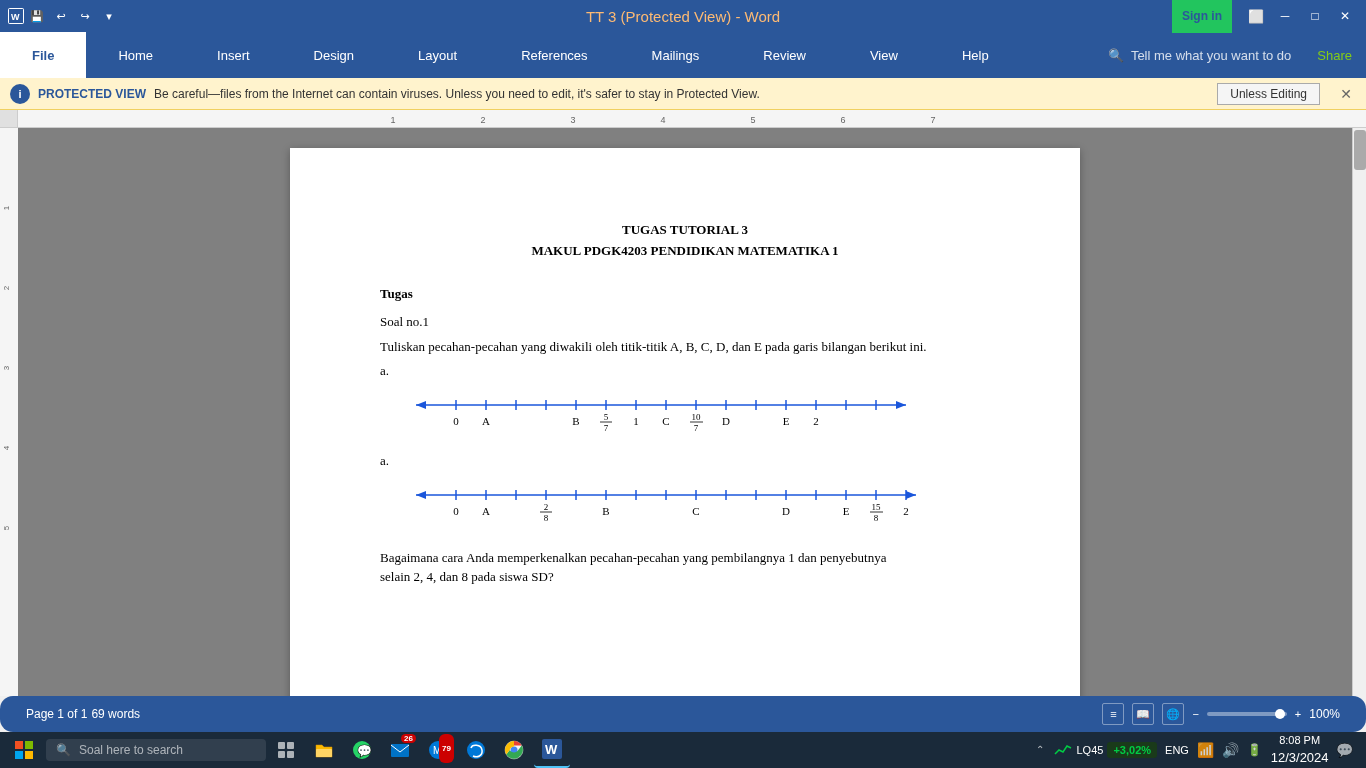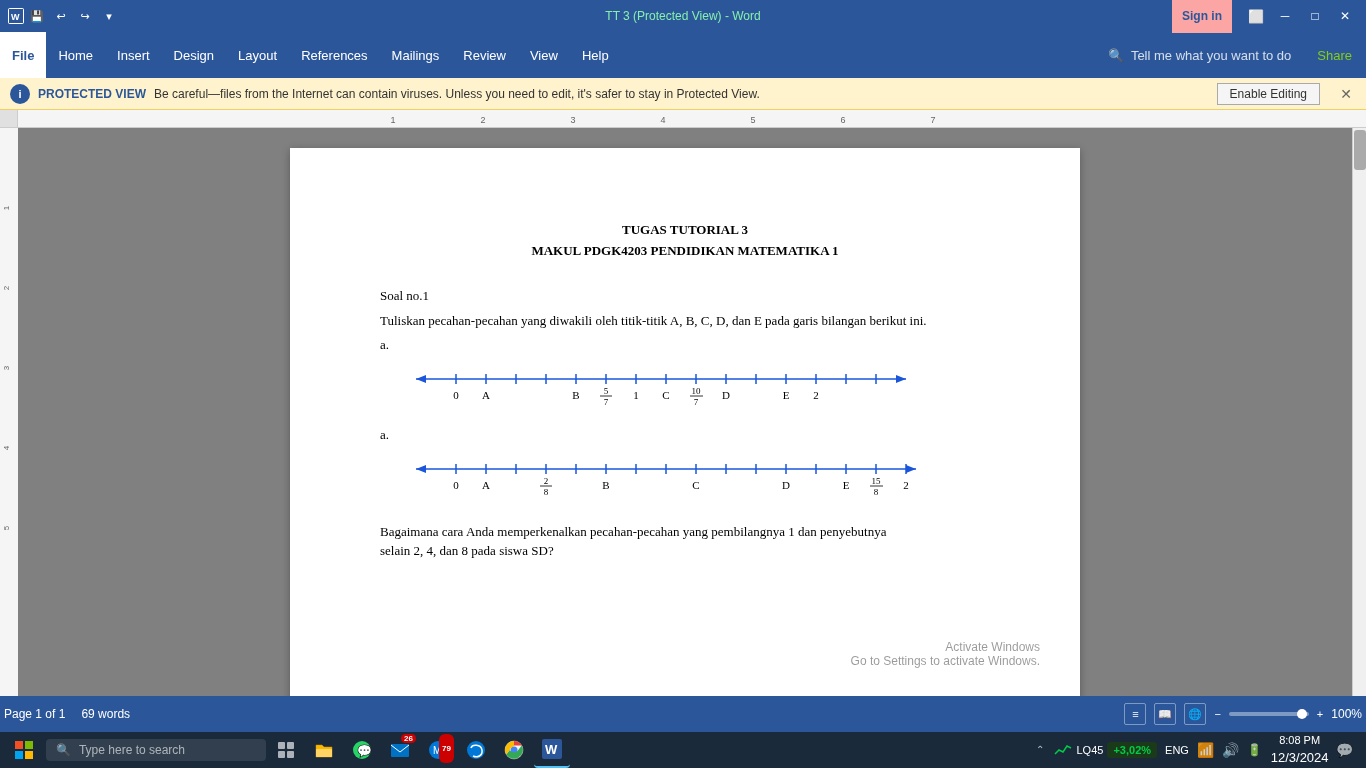--- a/index.html
+++ b/index.html
@@ -9,45 +9,45 @@
     .title-bar {
       height: 32px;
       background: #2b579a;
       display: flex;
       align-items: center;
       justify-content: space-between;
       padding: 0 8px;
       color: white;
     }
     .title-bar-left { display: flex; align-items: center; gap: 6px; }
-    .title-bar-center { position: absolute; left: 50%; transform: translateX(-50%); font-size: 12px; color: #86efac; }
+    .title-bar-center { position: absolute; left: 50%; transform: translateX(-50%); font-size: 15px; color: #fdba74; }
     .title-bar-right { display: flex; align-items: center; gap: 4px; margin-left: auto; }
     .title-icon { width: 16px; height: 16px; background: #fff; border-radius: 2px; display: flex; align-items: center; justify-content: center; }
     .title-btn { width: 26px; height: 20px; display: flex; align-items: center; justify-content: center; font-size: 12px; cursor: pointer; color: white; }
     .quick-access { display: flex; gap: 2px; align-items: center; }
     .qa-btn { width: 22px; height: 22px; display: flex; align-items: center; justify-content: center; font-size: 11px; color: white; cursor: pointer; }
     .sign-in-btn {
-      background: #fca5a5;
+      background: #22c55e;
       color: #2b579a;
       border: none;
       padding: 10px 10px;
       font-size: 12px;
       cursor: pointer;
       font-weight: 600;
     }
 
     
     .ribbon {
       height: 46px;
       background: #2b579a;
       display: flex;
       align-items: stretch;
     }
     .ribbon-tab {
-      padding: 0 12px;
+      padding: 0 32px;
       display: flex;
       align-items: center;
       font-size: 13px;
       color: white;
       cursor: pointer;
       white-space: nowrap;
     }
     .ribbon-tab.active { background: white; color: #2b579a; font-weight: 600; }
     .ribbon-search {
       margin-left: auto;
@@ -193,24 +193,25 @@
     .number-line-svg {
       display: block;
     }
 
     
     .status-bar {
       height: 36px;
       background: #2b579a;
       display: flex;
       align-items: center;
-      padding: 0 4px;
+      padding: 0 26px;
       color: white;
       font-size: 12px;
-      gap: 16px;
+      gap: 4px;
+      border-radius: 13px;
     }
     .status-right {
       margin-left: auto;
       display: flex;
       align-items: center;
       gap: 8px;
     }
     .view-btn {
       width: 22px; height: 22px;
       display: flex; align-items: center; justify-content: center;
@@ -337,21 +338,21 @@
     <span>🔍</span>
     <span>Tell me what you want to do</span>
   </div>
   <div class="ribbon-share">Share</div>
 </div>
 
 <div class="protected-bar">
   <div class="protected-icon">i</div>
   <span class="protected-label">PROTECTED VIEW</span>
   <span>Be careful—files from the Internet can contain viruses. Unless you need to edit, it's safer to stay in Protected View.</span>
-  <button class="enable-editing-btn">Enable Editing</button>
+  <button class="enable-editing-btn">Unless Editing</button>
   <div class="protected-close">✕</div>
 </div>
 
 <div class="ruler">
   <div class="ruler-corner"></div>
   <div class="ruler-h">
     <svg width="100%" height="18">
       <rect width="100%" height="18" fill="#f5f5f5"></rect>
 
       <g stroke="#999" stroke-width="0.5">
@@ -382,20 +383,21 @@
   </div>
 
   <div class="document-area">
     <div class="page">
 
       <div class="doc-title">
         <div>TUGAS TUTORIAL 3</div>
         <div>MAKUL PDGK4203 PENDIDIKAN MATEMATIKA 1</div>
       </div>
 
+      <div class="doc-section-title">Tugas</div>
 
       <div class="doc-text">Soal no.1</div>
       <div class="doc-text">Tuliskan pecahan-pecahan yang diwakili oleh titik-titik A, B, C, D, dan E pada garis bilangan berikut ini.</div>
 
       <div class="doc-label">a.</div>
 
       <div class="number-line-container">
         <svg class="number-line-svg" width="530" height="50">
 
           <line x1="20" y1="18" x2="510" y2="18" stroke="#1a56db" stroke-width="1.5"></line>
@@ -480,24 +482,20 @@
 
           <text x="480" y="33" font-size="9" font-family="Times New Roman" text-anchor="middle" fill="black">15</text>
           <line x1="474" y1="35" x2="487" y2="35" stroke="black" stroke-width="0.8"></line>
           <text x="480" y="44" font-size="9" font-family="Times New Roman" text-anchor="middle" fill="black">8</text>
           <text x="510" y="38" font-size="11" font-family="Times New Roman" text-anchor="middle" fill="black">2</text>
         </svg>
       </div>
 
       <div class="doc-text">Bagaimana cara Anda memperkenalkan pecahan-pecahan yang pembilangnya 1 dan penyebutnya<br>selain 2, 4, dan 8 pada siswa SD?</div>
 
-      <div class="activate-watermark">
-        <div>Activate Windows</div>
-        <div>Go to Settings to activate Windows.</div>
-      </div>
     </div>
   </div>
 
   <div class="scrollbar-v">
     <div style="width:12px;height:40px;background:#aaa;border-radius:3px;margin:2px auto;"></div>
   </div>
 </div>
 
 <div class="status-bar">
   <span>Page 1 of 1</span>
@@ -520,21 +518,21 @@
     <svg width="18" height="18" viewBox="0 0 18 18">
       <rect x="0" y="0" width="8" height="8" fill="#f25022"></rect>
       <rect x="10" y="0" width="8" height="8" fill="#7fba00"></rect>
       <rect x="0" y="10" width="8" height="8" fill="#00a4ef"></rect>
       <rect x="10" y="10" width="8" height="8" fill="#ffb900"></rect>
     </svg>
   </div>
 
   <div class="taskbar-search">
     <span>🔍</span>
-    <span style="color:rgba(255,255,255,0.6);font-size:12px;">Type here to search</span>
+    <span style="color:rgba(255,255,255,0.6);font-size:12px;">Soal here to search</span>
   </div>
 
   <div class="taskbar-icon" title="Task View">
     <svg width="18" height="18" viewBox="0 0 18 18" fill="white" opacity="0.8">
       <rect x="1" y="1" width="7" height="7" rx="1" fill="white" fill-opacity="0.8"></rect>
       <rect x="10" y="1" width="7" height="7" rx="1" fill="white" fill-opacity="0.8"></rect>
       <rect x="1" y="10" width="7" height="7" rx="1" fill="white" fill-opacity="0.8"></rect>
       <rect x="10" y="10" width="7" height="7" rx="1" fill="white" fill-opacity="0.8"></rect>
     </svg>
   </div>

